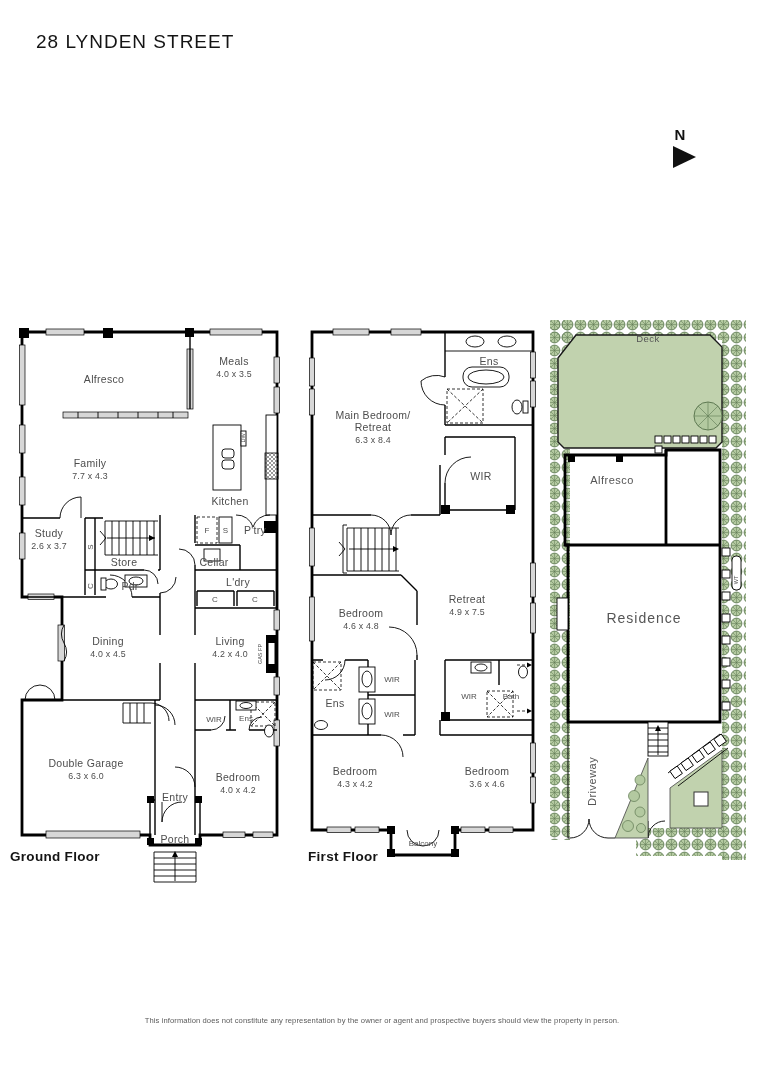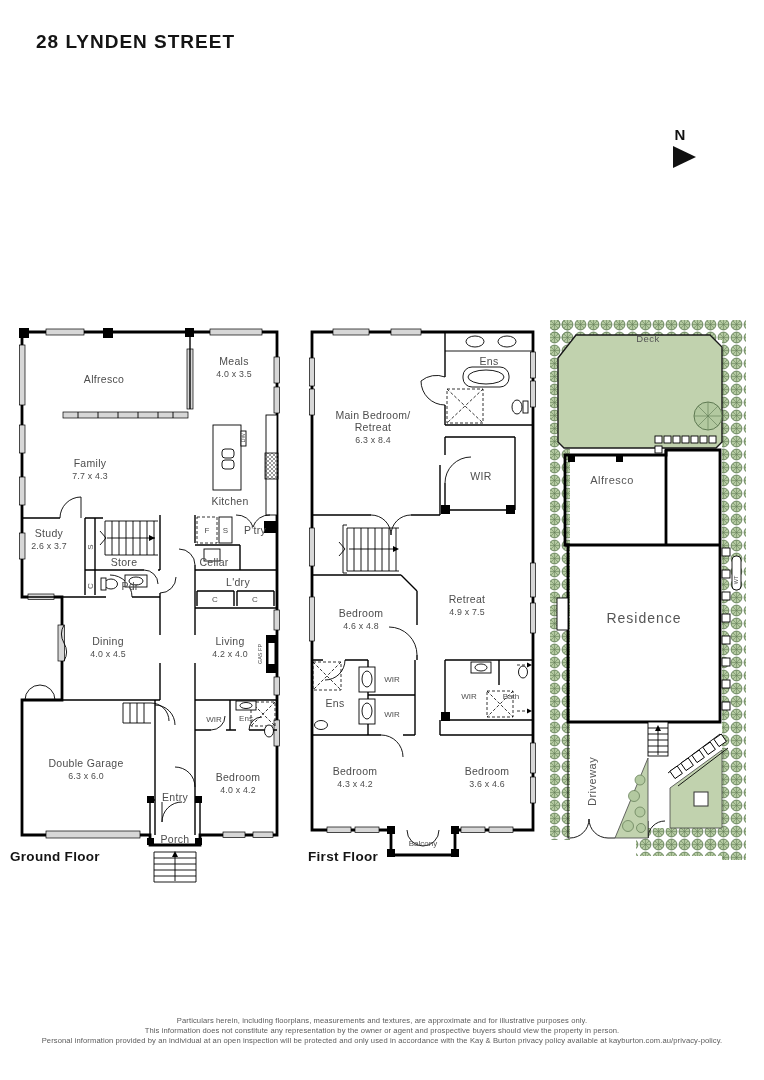--- a/index.html
+++ b/index.html
@@ -1,18 +1,18 @@
 <!DOCTYPE html>
 <html><head>
 <meta charset="utf-8">
 <style>
   html,body{margin:0;padding:0;background:#fff;}
   #page{position:relative;width:764px;height:1080px;background:#ffffff;overflow:hidden;
         font-family:"Liberation Sans",sans-serif;}
-  #title{position:absolute;left:36px;top:30px;font-weight:bold;font-size:19px;line-height:23px;
+  #title{position:absolute;left:36px;top:30px;font-weight:normal;font-size:19px;line-height:23px;
          letter-spacing:1px;color:#141414;}
   #compass{position:absolute;left:666px;top:124px;}
   .plan{position:absolute;}
   #gplan{left:8px;top:325px;}
   #fplan{left:303px;top:325px;}
   #splan{left:548px;top:318px;}
   #footer{position:absolute;left:0;top:1016px;width:764px;text-align:center;
           font-size:7.6px;line-height:10px;color:#5a5a5a;letter-spacing:.1px;}
   svg text{font-family:"Liberation Sans",sans-serif;}
   .wall{fill:none;stroke:#000;stroke-width:2.8;}
@@ -405,18 +405,16 @@
       <rect class="fx" x="174" y="362" width="8" height="8"></rect>
         <rect class="fx" x="174" y="384" width="8" height="8"></rect>
     </g>
     <g>
       <rect class="fx" x="184" y="238" width="9" height="34" rx="4"></rect>
     </g>
     <text class="rt" transform="translate(189.5,262) rotate(-90)">WT</text>
   </svg>
 
   <div id="footer">
-    <div>Particulars herein, including floorplans, measurements and textures, are approximate and for illustrative purposes only.</div>
     <div>This information does not constitute any representation by the owner or agent and prospective buyers should view the property in person.</div>
-    <div>Personal information provided by an individual at an open inspection will be protected and only used in accordance with the Kay &amp; Burton privacy policy available at kayburton.com.au/privacy-policy.</div>
   </div>
 
 </div>
 
 </body></html>

